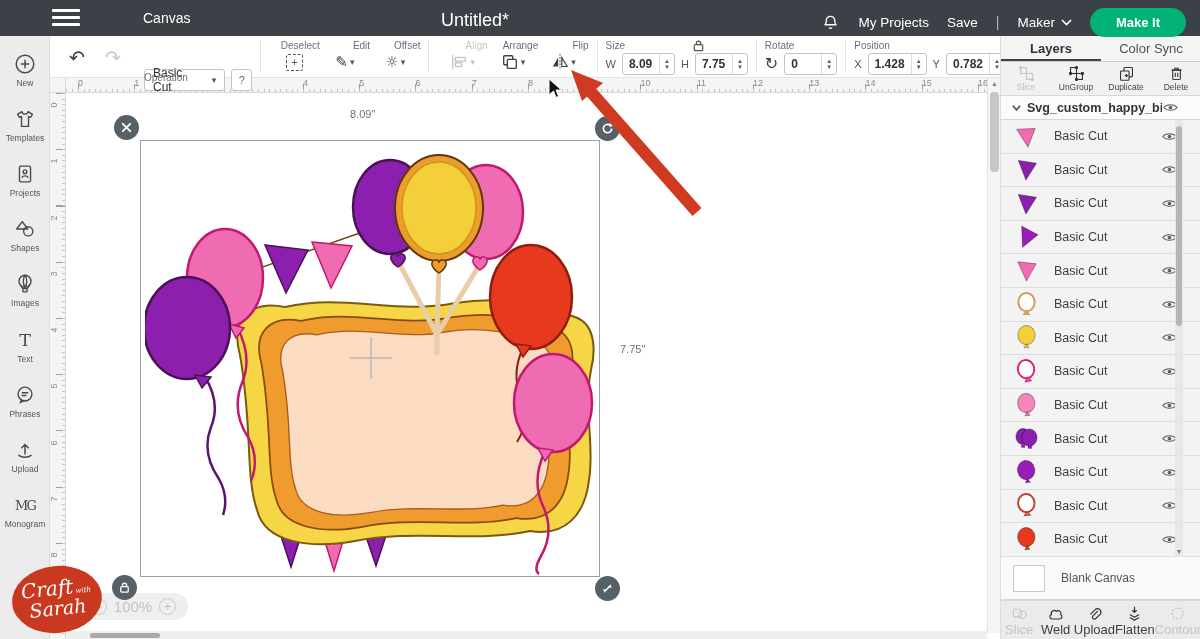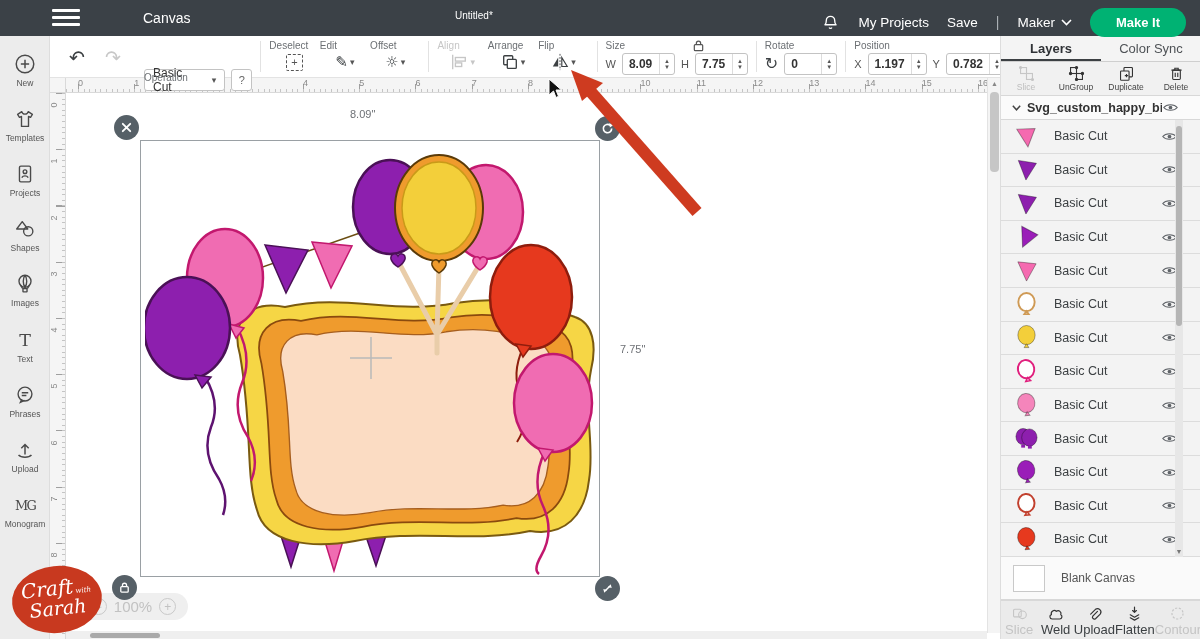--- a/index.html
+++ b/index.html
@@ -6,21 +6,21 @@
   html,body { width:1200px; height:639px; overflow:hidden; background:#fff;
     font-family:"Liberation Sans","DejaVu Sans",sans-serif; }
   #app { position:relative; width:1200px; height:639px; overflow:hidden; }
 
   
   .topbar { position:absolute; left:0; top:0; width:1200px; height:36px; background:#3b4147;
     display:flex; align-items:center; color:#fff; z-index:40; }
   .hamburger { position:absolute; left:52px; top:9px; width:30px; height:18px; cursor:pointer; }
   .hamburger span { display:block; width:28px; height:3px; background:#fff; margin:0 0 4px 0; border-radius:1px; }
   .tb-canvas { position:absolute; left:143px; top:10px; font-size:14px; }
-  .tb-title { position:absolute; left:455px; top:10px; font-size:10px; }
+  .tb-title { position:absolute; left:441px; top:10px; font-size:18px; }
   .tb-right { position:absolute; right:14px; top:0; height:44px; display:flex; align-items:center; gap:18px; }
   .tb-link { font-size:13.5px; color:#fff; cursor:pointer; white-space:nowrap; }
   .tb-sep { color:#aab0b5; font-size:14px; }
   .bell-icon svg { width:19px; height:19px; display:block; }
   .maker { display:flex; align-items:center; gap:6px; cursor:pointer; }
   .makeit-btn { background:#00b273; color:#fff; font-size:13px; border:none; border-radius:16px;
     padding:7px 26px; cursor:pointer; font-weight:bold; }
 
   
   .toolbar { position:absolute; left:50px; top:36px; width:955px; height:42px; background:#fff;
@@ -31,21 +31,21 @@
     font-family:"DejaVu Sans",sans-serif; }
   .icon-btn.disabled { color:#c8c8c8; }
   .mini-label { position:absolute; top:4px; left:0; right:0; font-size:10px; color:#6b6f73; }
   .ctl-row { margin-top:14px; display:flex; align-items:center; gap:6px; }
   .dropdown { display:flex; align-items:center; gap:10px; border:1px solid #c3c3c3; border-radius:3px;
     background:#fff; height:22px; padding:0 8px; font-size:12px; color:#333; cursor:pointer; }
   .caret { font-size:9px; color:#555; }
   .help-btn { border:1px solid #c3c3c3; border-radius:3px; height:22px; width:22px; font-size:11px;
     color:#666; background:#fff; display:flex; align-items:center; justify-content:center; cursor:pointer; }
   .tool-item { position:relative; width:52px; text-align:center; cursor:pointer; }
-  .tool-item .mini-label { text-align:left; }
+  .tool-item .mini-label { text-align:right; }
   .tool-icon { margin-top:16px; display:inline-flex; align-items:center; gap:2px; height:20px; }
   .tool-icon svg { width:18px; height:18px; }
   .deselect-box { width:17px; height:17px; border:1.5px dashed #555; border-radius:2px; font-size:11px;
     line-height:14px; color:#555; }
   .glyph { font-size:15px; color:#3c4043; font-family:"DejaVu Sans",sans-serif; }
   .disabled .glyph, .disabled .mini-label, .disabled svg { color:#c6c6c6 !important; stroke:#c6c6c6 !important; }
   .num-input { display:flex; align-items:center; border:1px solid #c3c3c3; border-radius:3px;
     background:#fff; height:22px; overflow:hidden; }
   .num-val { padding:0 6px; font-size:12px; color:#333; min-width:36px; text-align:left;font-weight:bold; }
   .stepper { display:flex; flex-direction:column; align-items:center; justify-content:center;
@@ -298,21 +298,21 @@
         </div>
       </div>
     </div>
     <div class="tb-vsep"></div>
 
     <div class="tb-group">
       <span class="mini-label">Position</span>
       <div class="ctl-row">
         <span class="axis-lbl">X</span>
         <div class="num-input">
-          <span class="num-val">1.197</span>
+          <span class="num-val">1.428</span>
           <span class="stepper">
               <span>▲</span>
               <span>▼</span>
             </span>
         </div>
         <span class="axis-lbl">Y</span>
         <div class="num-input">
           <span class="num-val">0.782</span>
           <span class="stepper">
               <span>▲</span>

